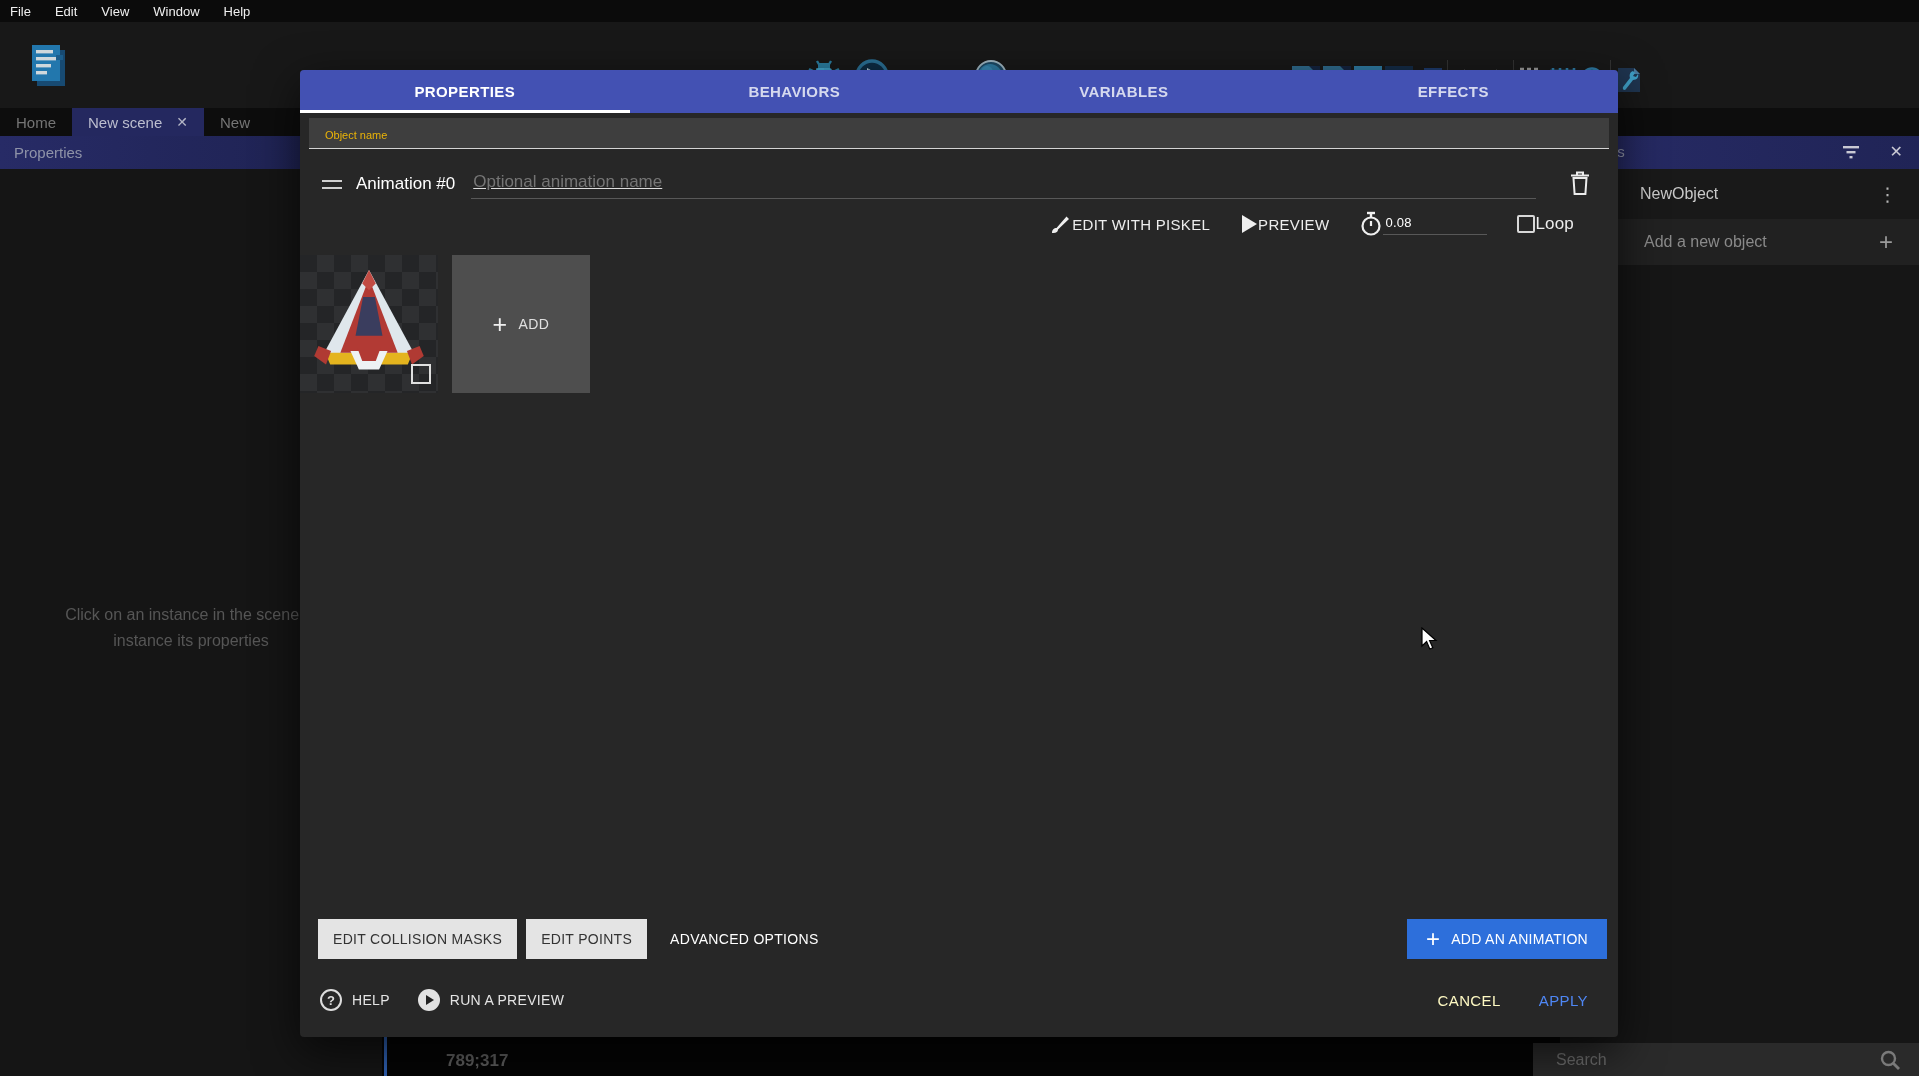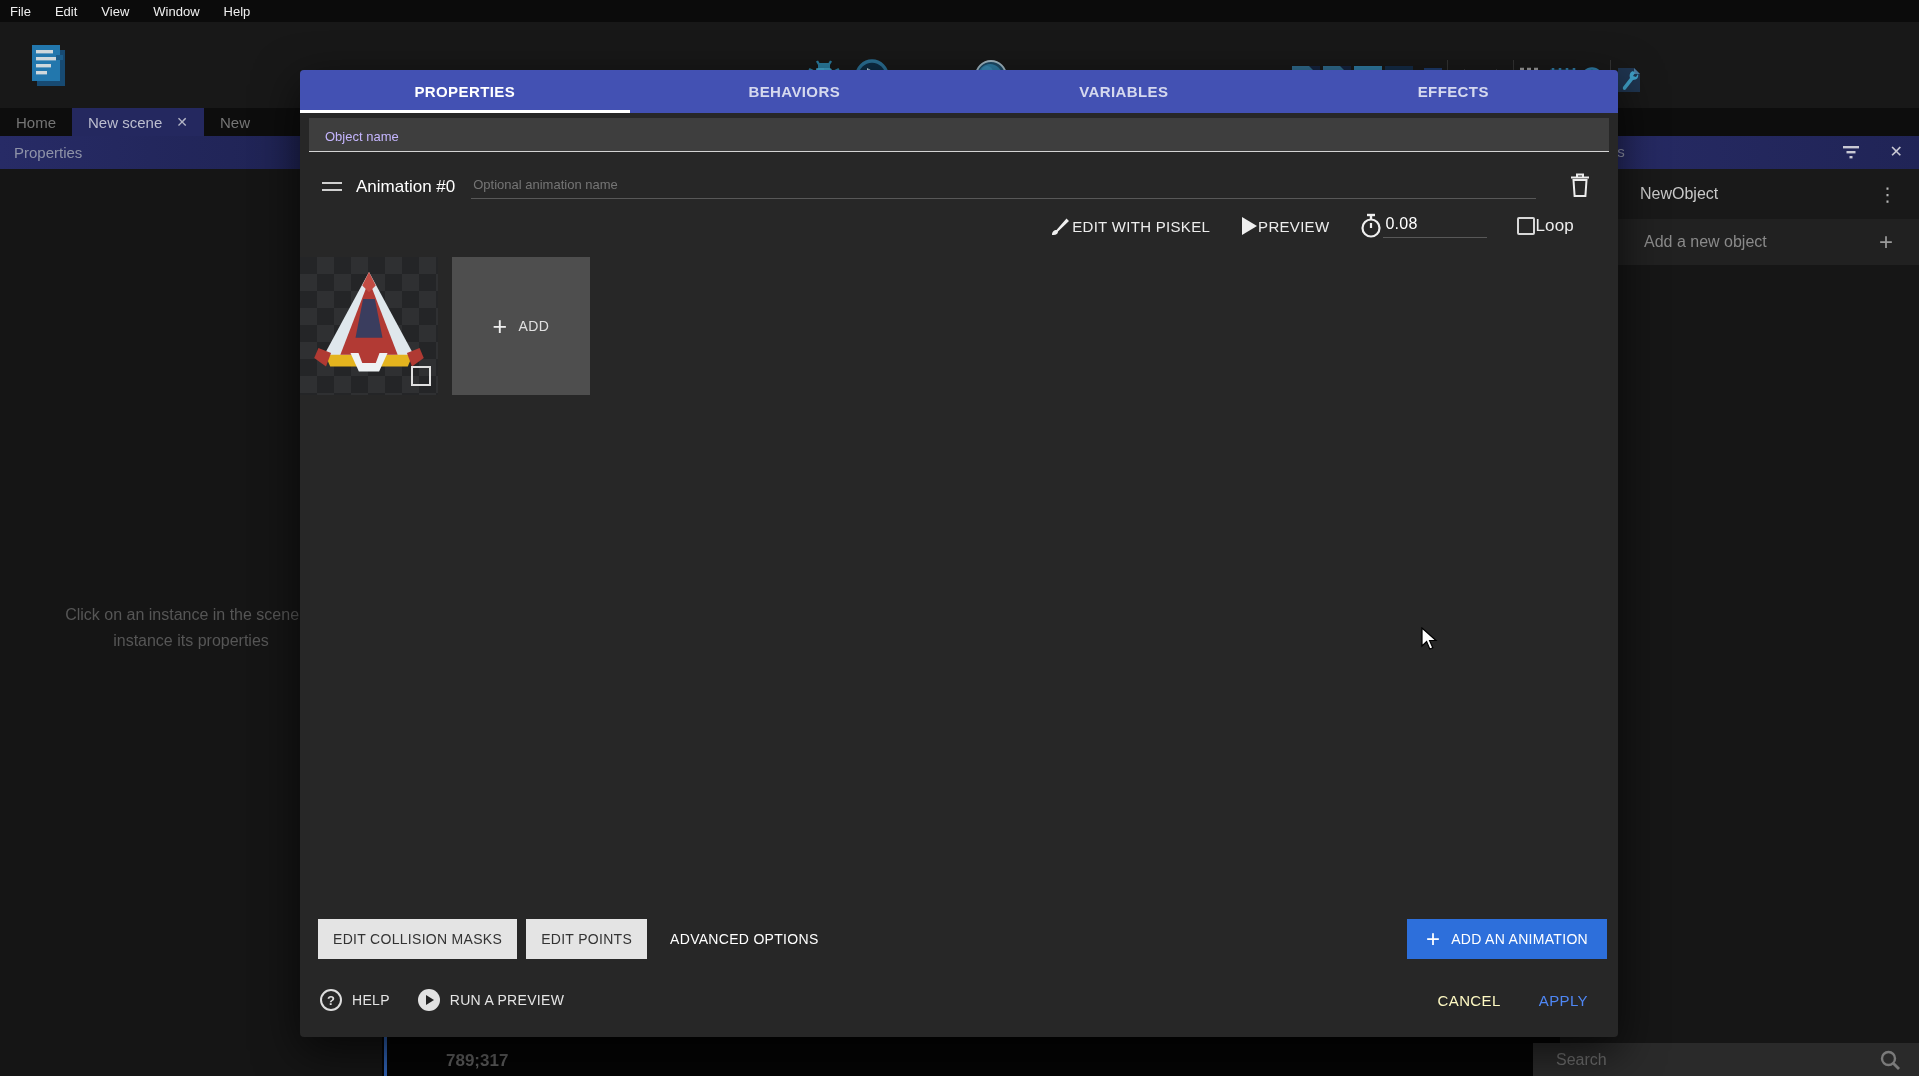--- a/index.html
+++ b/index.html
@@ -70,38 +70,38 @@
             display:flex; flex-direction:column; }
   .dlg-tabs { height:43px; background:#4351b3; display:flex; border-radius:4px 4px 0 0; flex:none; }
   .dlg-tab { flex:1; display:flex; align-items:center; justify-content:center; position:relative;
              color:rgba(255,255,255,.78); font-size:15px; font-weight:bold; letter-spacing:.4px; cursor:pointer; }
   .dlg-tab.active { color:#fff; }
   .dlg-tab.active::after { content:""; position:absolute; left:0; right:0; bottom:0; height:3px; background:#fff; }
 
   .dlg-body { flex:1; display:flex; flex-direction:column; overflow:hidden; }
   .objname-card { margin:5px 9px 0 9px; background:#3e3e3e; padding:11px 16px 7px 16px;
                   border-bottom:1px solid #d4d4d4; flex:none; }
-  .objname-card label { display:block; color:#c4b5fd; font-size:13px; }
+  .objname-card label { display:block; color:#eab308; font-size:11px; }
   .objname-card input { display:block; width:100%; background:transparent; border:none; outline:none;
                         color:#fff; font-size:17px; margin-top:5px; font-family:"Liberation Sans",sans-serif; }
 
   .anim-header { display:flex; align-items:center; padding:20px 24px 0 22px; flex:none; }
   .drag-handle { width:20px; height:9px; border-top:2px solid #d0d0d0; border-bottom:2px solid #d0d0d0; }
   .anim-title { color:#fff; font-size:17px; margin:0 16px 0 14px; white-space:nowrap; }
   .anim-name-input { flex:1; background:transparent; border:none; border-bottom:1px solid #585858; outline:none;
-                     color:#ddd; font-size:13px; padding:3px 2px 6px 2px; margin-right:30px;
-                     font-family:"Liberation Sans",sans-serif; }
+                     color:#ddd; font-size:17px; padding:3px 2px 6px 2px; margin-right:30px;
+                     font-family:"Liberation Sans",sans-serif;text-decoration:underline; }
   .anim-name-input::placeholder { color:#757575; }
   .trash-btn { background:none; border:none; cursor:pointer; padding:0 2px; }
 
   .anim-toolbar { display:flex; align-items:center; justify-content:flex-end; gap:30px;
                   padding:12px 44px 10px 0; flex:none; }
   .tool-item { display:flex; align-items:center; background:none; border:none; cursor:pointer;
                color:#ededed; font-size:15px; letter-spacing:.3px; }
-  .time-field { width:104px; border-bottom:1px solid #585858; color:#fff; font-size:16px; padding:1px 2px 4px 2px; }
+  .time-field { width:104px; border-bottom:1px solid #585858; color:#fff; font-size:13px; padding:1px 2px 4px 2px; }
   .checkbox { width:18px; height:18px; border:2px solid #d8d8d8; border-radius:2px; display:inline-block; }
   .loop-label { color:#ededed; font-size:17px; letter-spacing:.2px; }
 
   .frames-row { display:flex; gap:14px; margin-top:8px; flex:none; }
   .frame-thumb { width:138px; height:138px; position:relative; flex:none;
                  background:repeating-conic-gradient(#2f3032 0% 25%, #242527 0% 50%); background-size:34px 34px; }
   .frame-thumb svg { position:absolute; left:10px; top:10px; }
   .thumb-check { position:absolute; right:7px; bottom:9px; width:20px; height:20px; border:2px solid #e0e0e0; }
   .add-tile { width:138px; height:138px; background:#4e4e4e; border:none; cursor:pointer;
               display:flex; align-items:center; justify-content:center; gap:11px;

